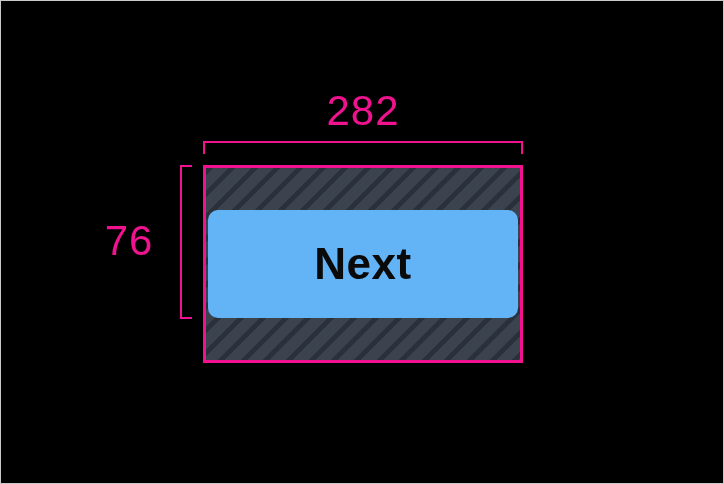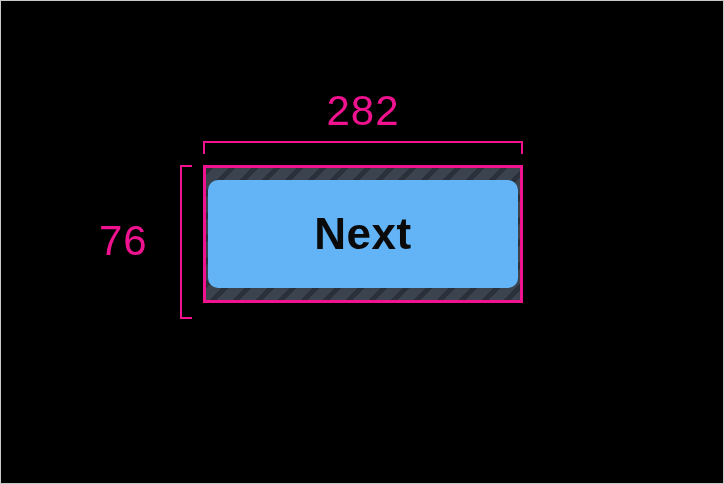--- a/index.html
+++ b/index.html
@@ -29,21 +29,21 @@
     left: 202px;
     top: 88px;
     width: 320px;
     text-align: center;
   }
 
   .height-label {
     left: 98px;
     top: 218px;
     width: 60px;
-    text-align: left;
+    text-align: center;
   }
 
   
   .width-bracket {
     position: absolute;
     left: 202px;
     top: 140px;
     width: 320px;
     height: 13px;
     border-top: 2px solid var(--annotation-pink, #f0128f);
@@ -62,21 +62,21 @@
     border-top: 2px solid var(--annotation-pink, #f0128f);
     border-bottom: 2px solid var(--annotation-pink, #f0128f);
   }
 
   
   .target-box {
     position: absolute;
     left: 202px;
     top: 164px;
     width: 320px;
-    height: 138px;
+    height: 198px;
     border: 3px solid var(--annotation-pink, #f0128f);
     background-color: var(--hatch-base, #3b434e);
     background-image: repeating-linear-gradient(
       135deg,
       var(--hatch-stripe, #2b313a) 0px,
       var(--hatch-stripe, #2b313a) 5px,
       var(--hatch-base, #3b434e) 5px,
       var(--hatch-base, #3b434e) 16px
     );
     display: flex;

